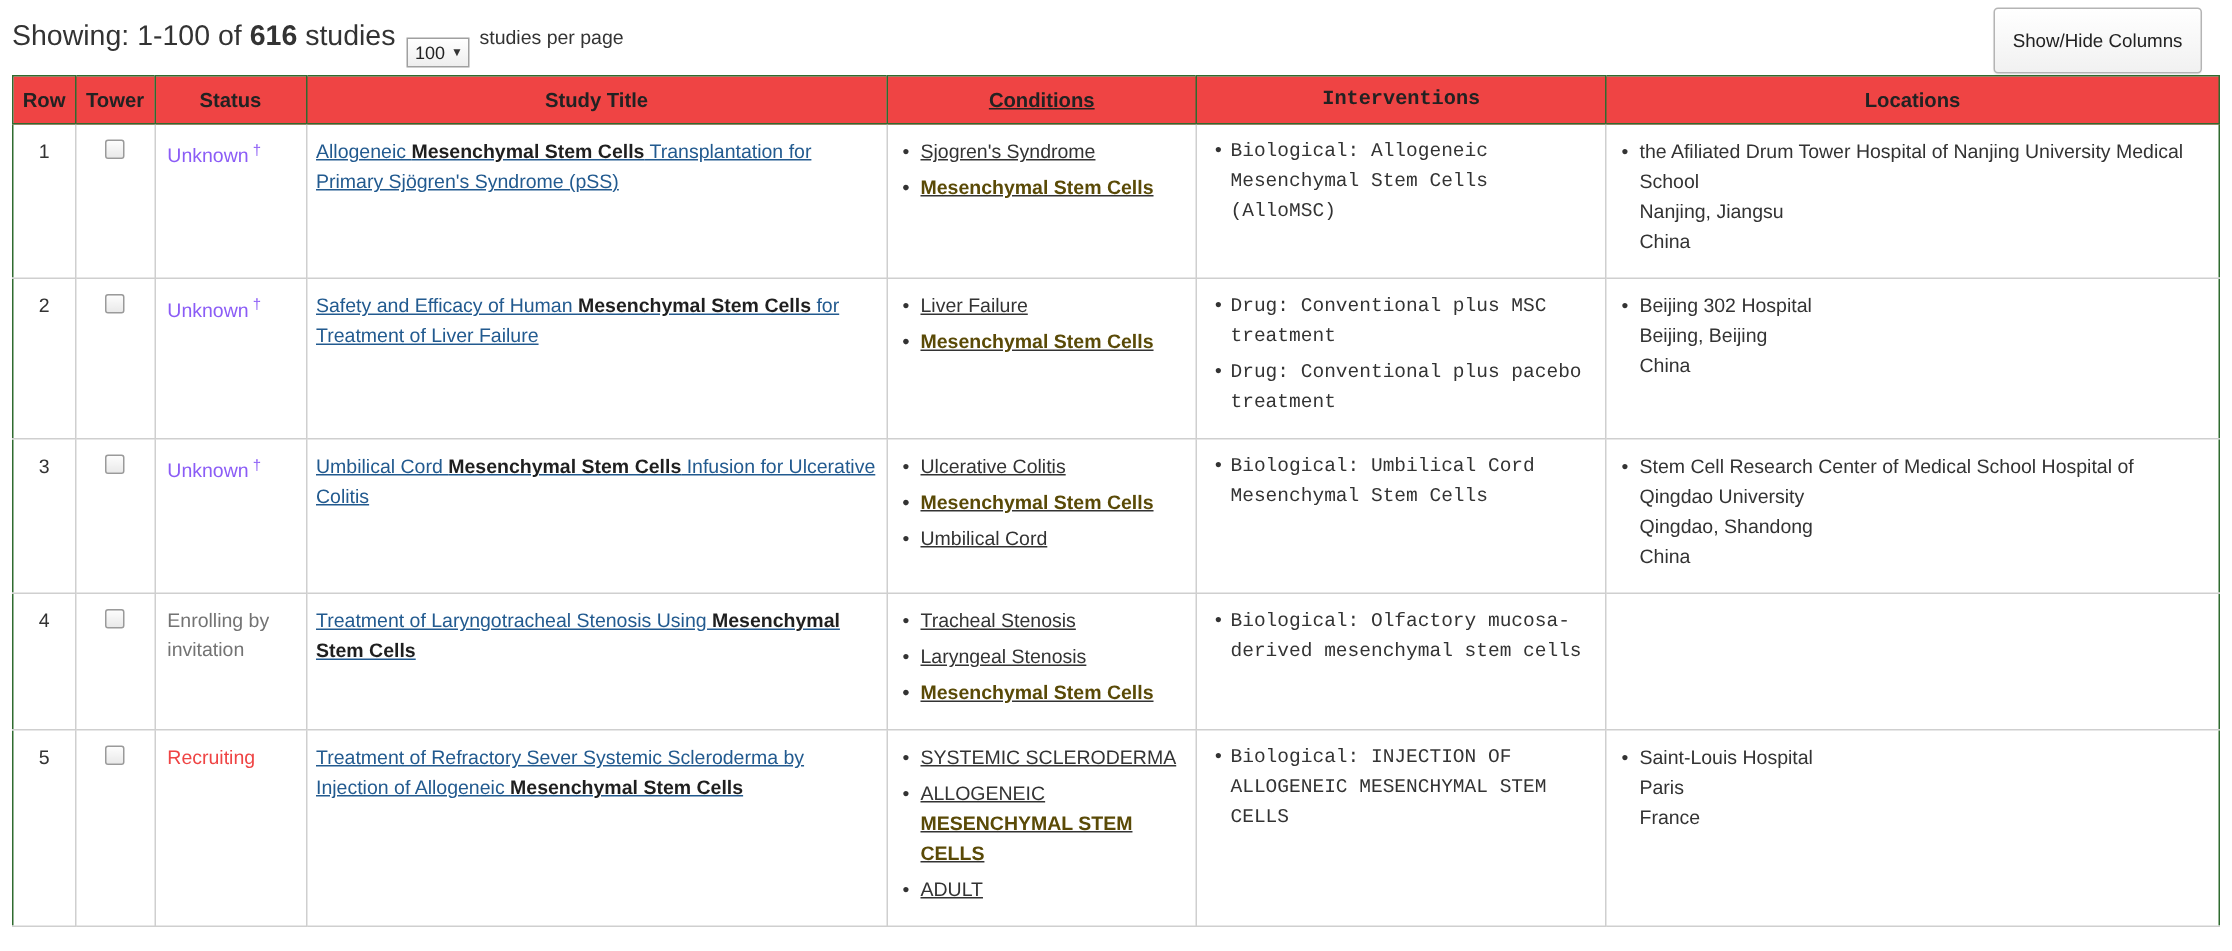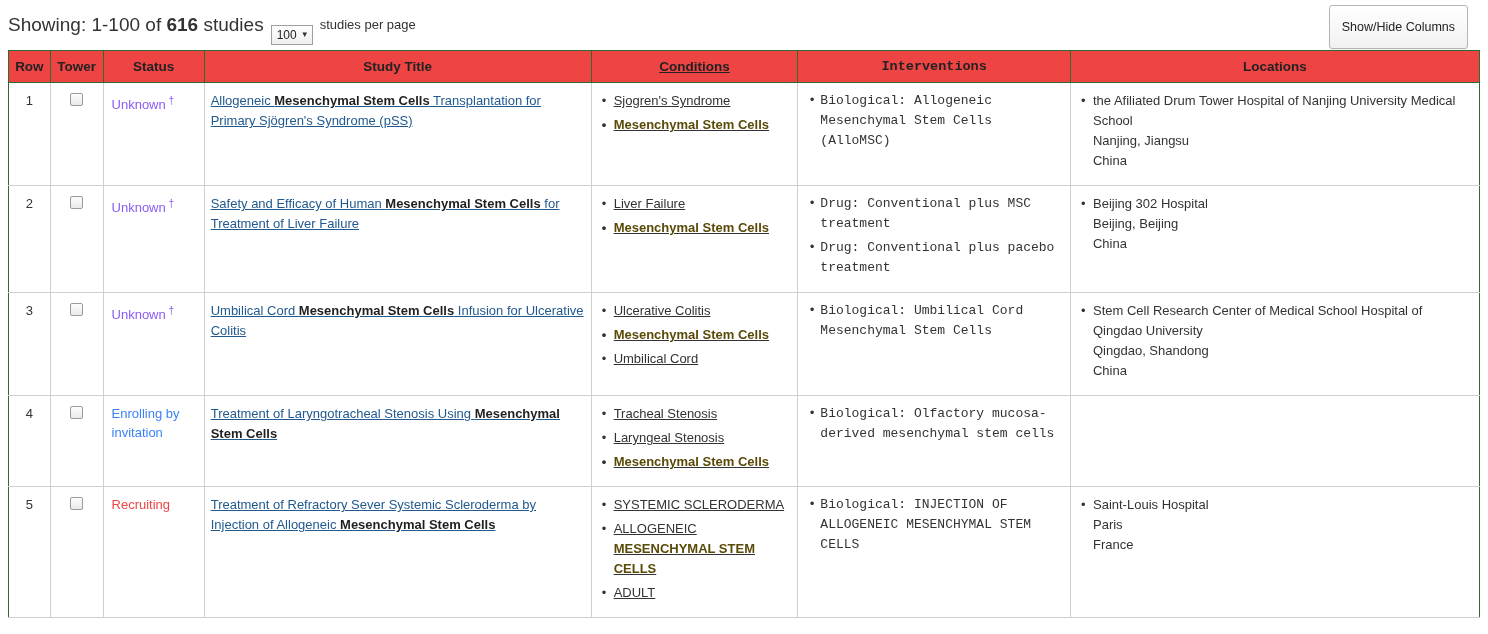--- a/index.html
+++ b/index.html
@@ -114,21 +114,21 @@
     border: 1px solid #9a9a9a;
     background: linear-gradient(#fdfdfd, #e9e9e9);
     border-radius: 2px;
     display: inline-block;
     margin-top: 2px;
   }
 
   .status { font-size: 13px; line-height: 19px; padding-left: 2px; }
   .status .dag { font-size: 10px; vertical-align: super; }
   .status-unknown   { color: #8b5cf6; }
-  .status-enrolling { color: #3b82f6; }
+  .status-enrolling { color: #737373; }
   .status-recruiting{ color: #ef4444; }
 
   .study-link {
     color: #225a8f;
     text-decoration: underline;
     font-size: 13px;
     line-height: 20px;
     display: inline;
     text-align: center;
   }

